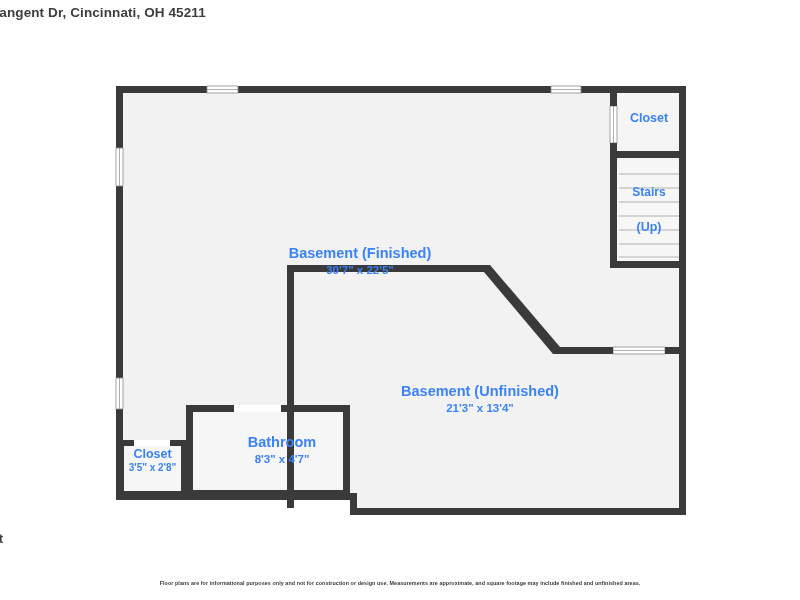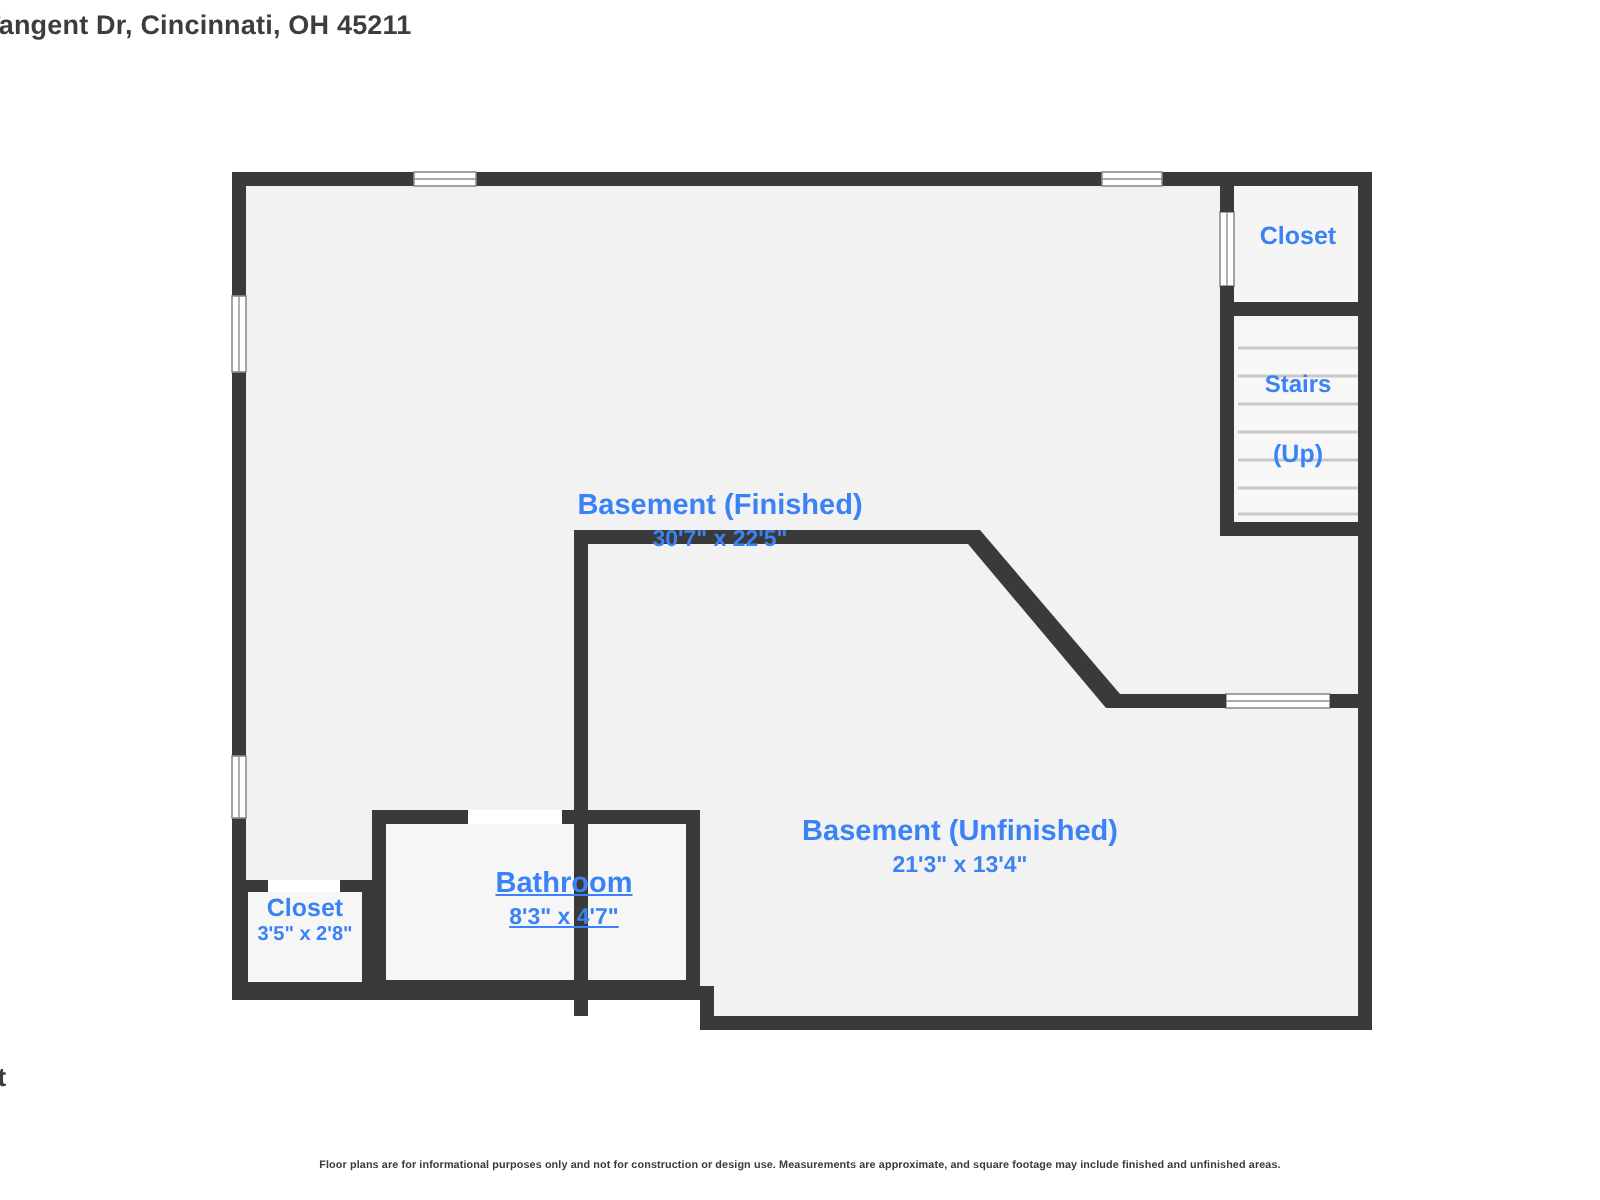--- a/index.html
+++ b/index.html
@@ -75,24 +75,24 @@
   .room-dims {
     font-weight: bold;
     line-height: 1.2;
   }
 
   .lbl-basement-finished { left: 255px; top: 210px; width: 210px; margin-top: 35px; }
   .lbl-basement-finished .room-name { font-size: 14.5px; }
   .lbl-basement-finished .room-dims { font-size: 11.5px; margin-top: 2px; }
 
   .lbl-basement-unfinished { left: 375px; top: 383px; width: 210px; }
-  .lbl-basement-unfinished .room-name { font-size: 14.5px; margin-top: 25px; }
+  .lbl-basement-unfinished .room-name { font-size: 14.5px; }
   .lbl-basement-unfinished .room-dims { font-size: 11.5px; margin-top: 2px; }
 
-  .lbl-bathroom { left: 193px; top: 434px; width: 178px; text-decoration: underline; }
+  .lbl-bathroom { left: 193px; top: 434px; width: 178px; }
   .lbl-bathroom .room-name { font-size: 14.5px; }
   .lbl-bathroom .room-dims { font-size: 11.5px; margin-top: 2px; }
 
   .lbl-closet-small { left: 118px; top: 447px; width: 69px; }
   .lbl-closet-small .room-name { font-size: 12.5px; }
   .lbl-closet-small .room-dims { font-size: 10px; margin-top: 1px; }
 
   .lbl-closet-upper { left: 617px; top: 111px; width: 64px; }
   .lbl-closet-upper .room-name { font-size: 12.5px; }
 

